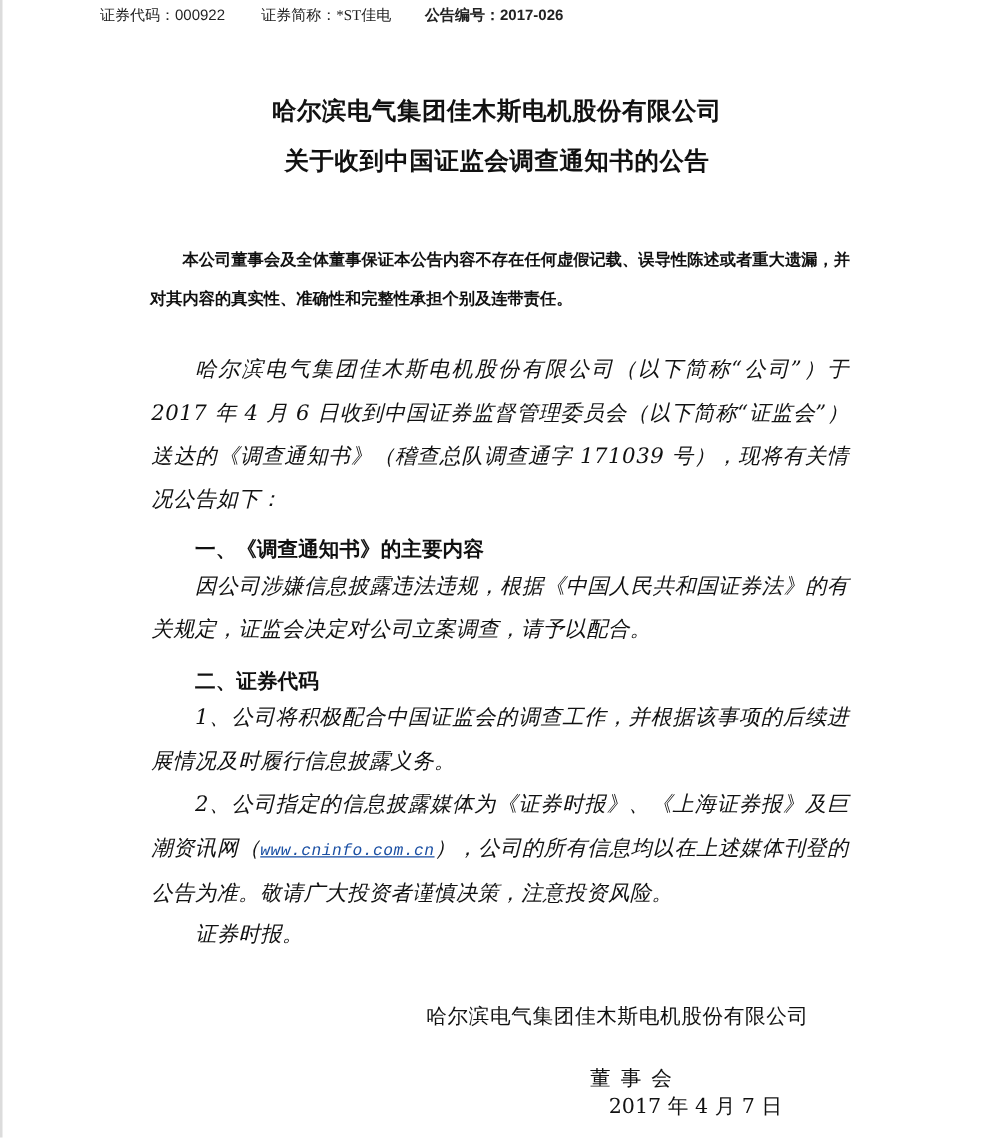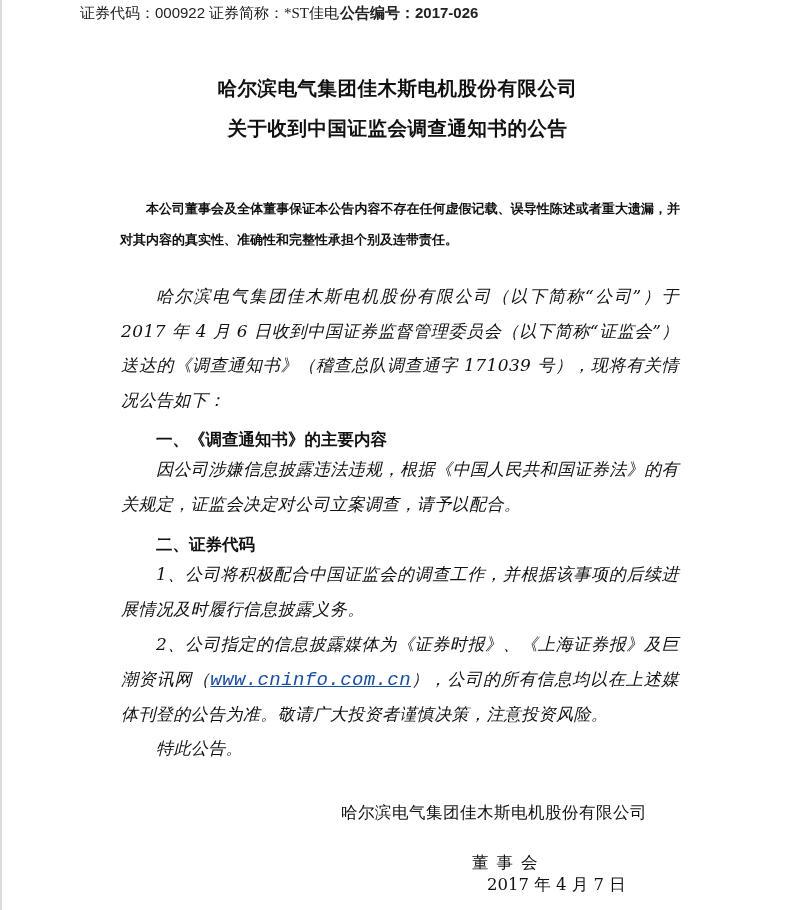--- a/index.html
+++ b/index.html
@@ -9,21 +9,21 @@
       position: relative;
       font-family: "DejaVu Serif", "Liberation Serif", serif;
       color: #111;
     }
     .left-strip {
       position: absolute; left: 0; top: 0; width: 2px; height: 910px;
       background: #dcdcdc;
     }
     .header {
       position: absolute; top: 4px; left: 0; width: 795px; height: 16px;
-      font-size: 15px;
+      font-size: 12px;
       font-family: "Liberation Sans", "DejaVu Sans", sans-serif;
       color: #222;
     }
     .header span { position: absolute; top: 0; white-space: nowrap; }
     .h-code { left: 80px; }
     .h-abbr { left: 209px; font-family: Liberation Serif, serif; }
     .h-num  { left: 340px; font-weight: bold; }
 
     .title {
       position: absolute; left: 0; width: 795px; text-align: center;
@@ -53,21 +53,21 @@
       position: absolute; left: 0; width: 558px;
       text-indent: 35px; text-align: justify; white-space: normal;
       letter-spacing: 0.4px;
       font-style: italic;
     }
     .section-heading {
       position: absolute; left: 35px;
       font-family: "DejaVu Sans", "Liberation Sans", sans-serif;
       font-weight: bold; font-size: 16.5px;
     }
-    a.link { color: #1a4fa3; text-decoration: underline; font-family: "Liberation Mono", "DejaVu Sans Mono", monospace; font-size: 19px; }
+    a.link { color: #1a4fa3; text-decoration: underline; font-family: "Liberation Mono", "DejaVu Sans Mono", monospace; font-size: 13px; }
 
     .sign {
       position: absolute; white-space: nowrap;
       font-size: 16.5px; color: #111;
     }
     .sign-company { top: 802px; left: 341px; letter-spacing: 0.5px; }
     .sign-board { top: 852px; left: 472px; letter-spacing: 8px; }
     .sign-date { top: 874px; left: 440px; margin-left: 47px; }
   </style>
 </head>
@@ -86,18 +86,18 @@
 
 <div class="disclaimer">本公司董事会及全体董事保证本公告内容不存在任何虚假记载、误导性陈述或者重大遗漏，并对其内容的真实性、准确性和完整性承担个别及连带责任。</div>
 
 <div class="body-text" style="top:0;">
   <div class="para" style="top:279px;">哈尔滨电气集团佳木斯电机股份有限公司（以下简称“公司”）于 2017 年 4 月 6 日收到中国证券监督管理委员会（以下简称“证监会”）送达的《调查通知书》（稽查总队调查通字 171039 号），现将有关情况公告如下：</div>
   <div class="section-heading" style="top:423px;">一、《调查通知书》的主要内容</div>
   <div class="para" style="top:452px;">因公司涉嫌信息披露违法违规，根据《中国人民共和国证券法》的有关规定，证监会决定对公司立案调查，请予以配合。</div>
   <div class="section-heading" style="top:528px;">二、证券代码</div>
   <div class="para" style="top:557px;">1、公司将积极配合中国证监会的调查工作，并根据该事项的后续进展情况及时履行信息披露义务。</div>
   <div class="para" style="top:627px;"><span>2、公司指定的信息披露媒体为《证券时报》、《上海证券报》及巨潮资讯网（</span><a class="link" href="#">www.cninfo.com.cn</a><span>），公司的所有信息均以在上述媒体刊登的公告为准。敬请广大投资者谨慎决策，注意投资风险。</span></div>
-  <div class="para" style="top:731px;">特此公告。</div>
+  <div class="para" style="top:731px;">证券时报。</div>
 </div>
 
 <div class="sign sign-company">哈尔滨电气集团佳木斯电机股份有限公司</div>
 <div class="sign sign-board">董事会</div>
 <div class="sign sign-date">2017 年 4 月 7 日</div>
 
 </body></html>

